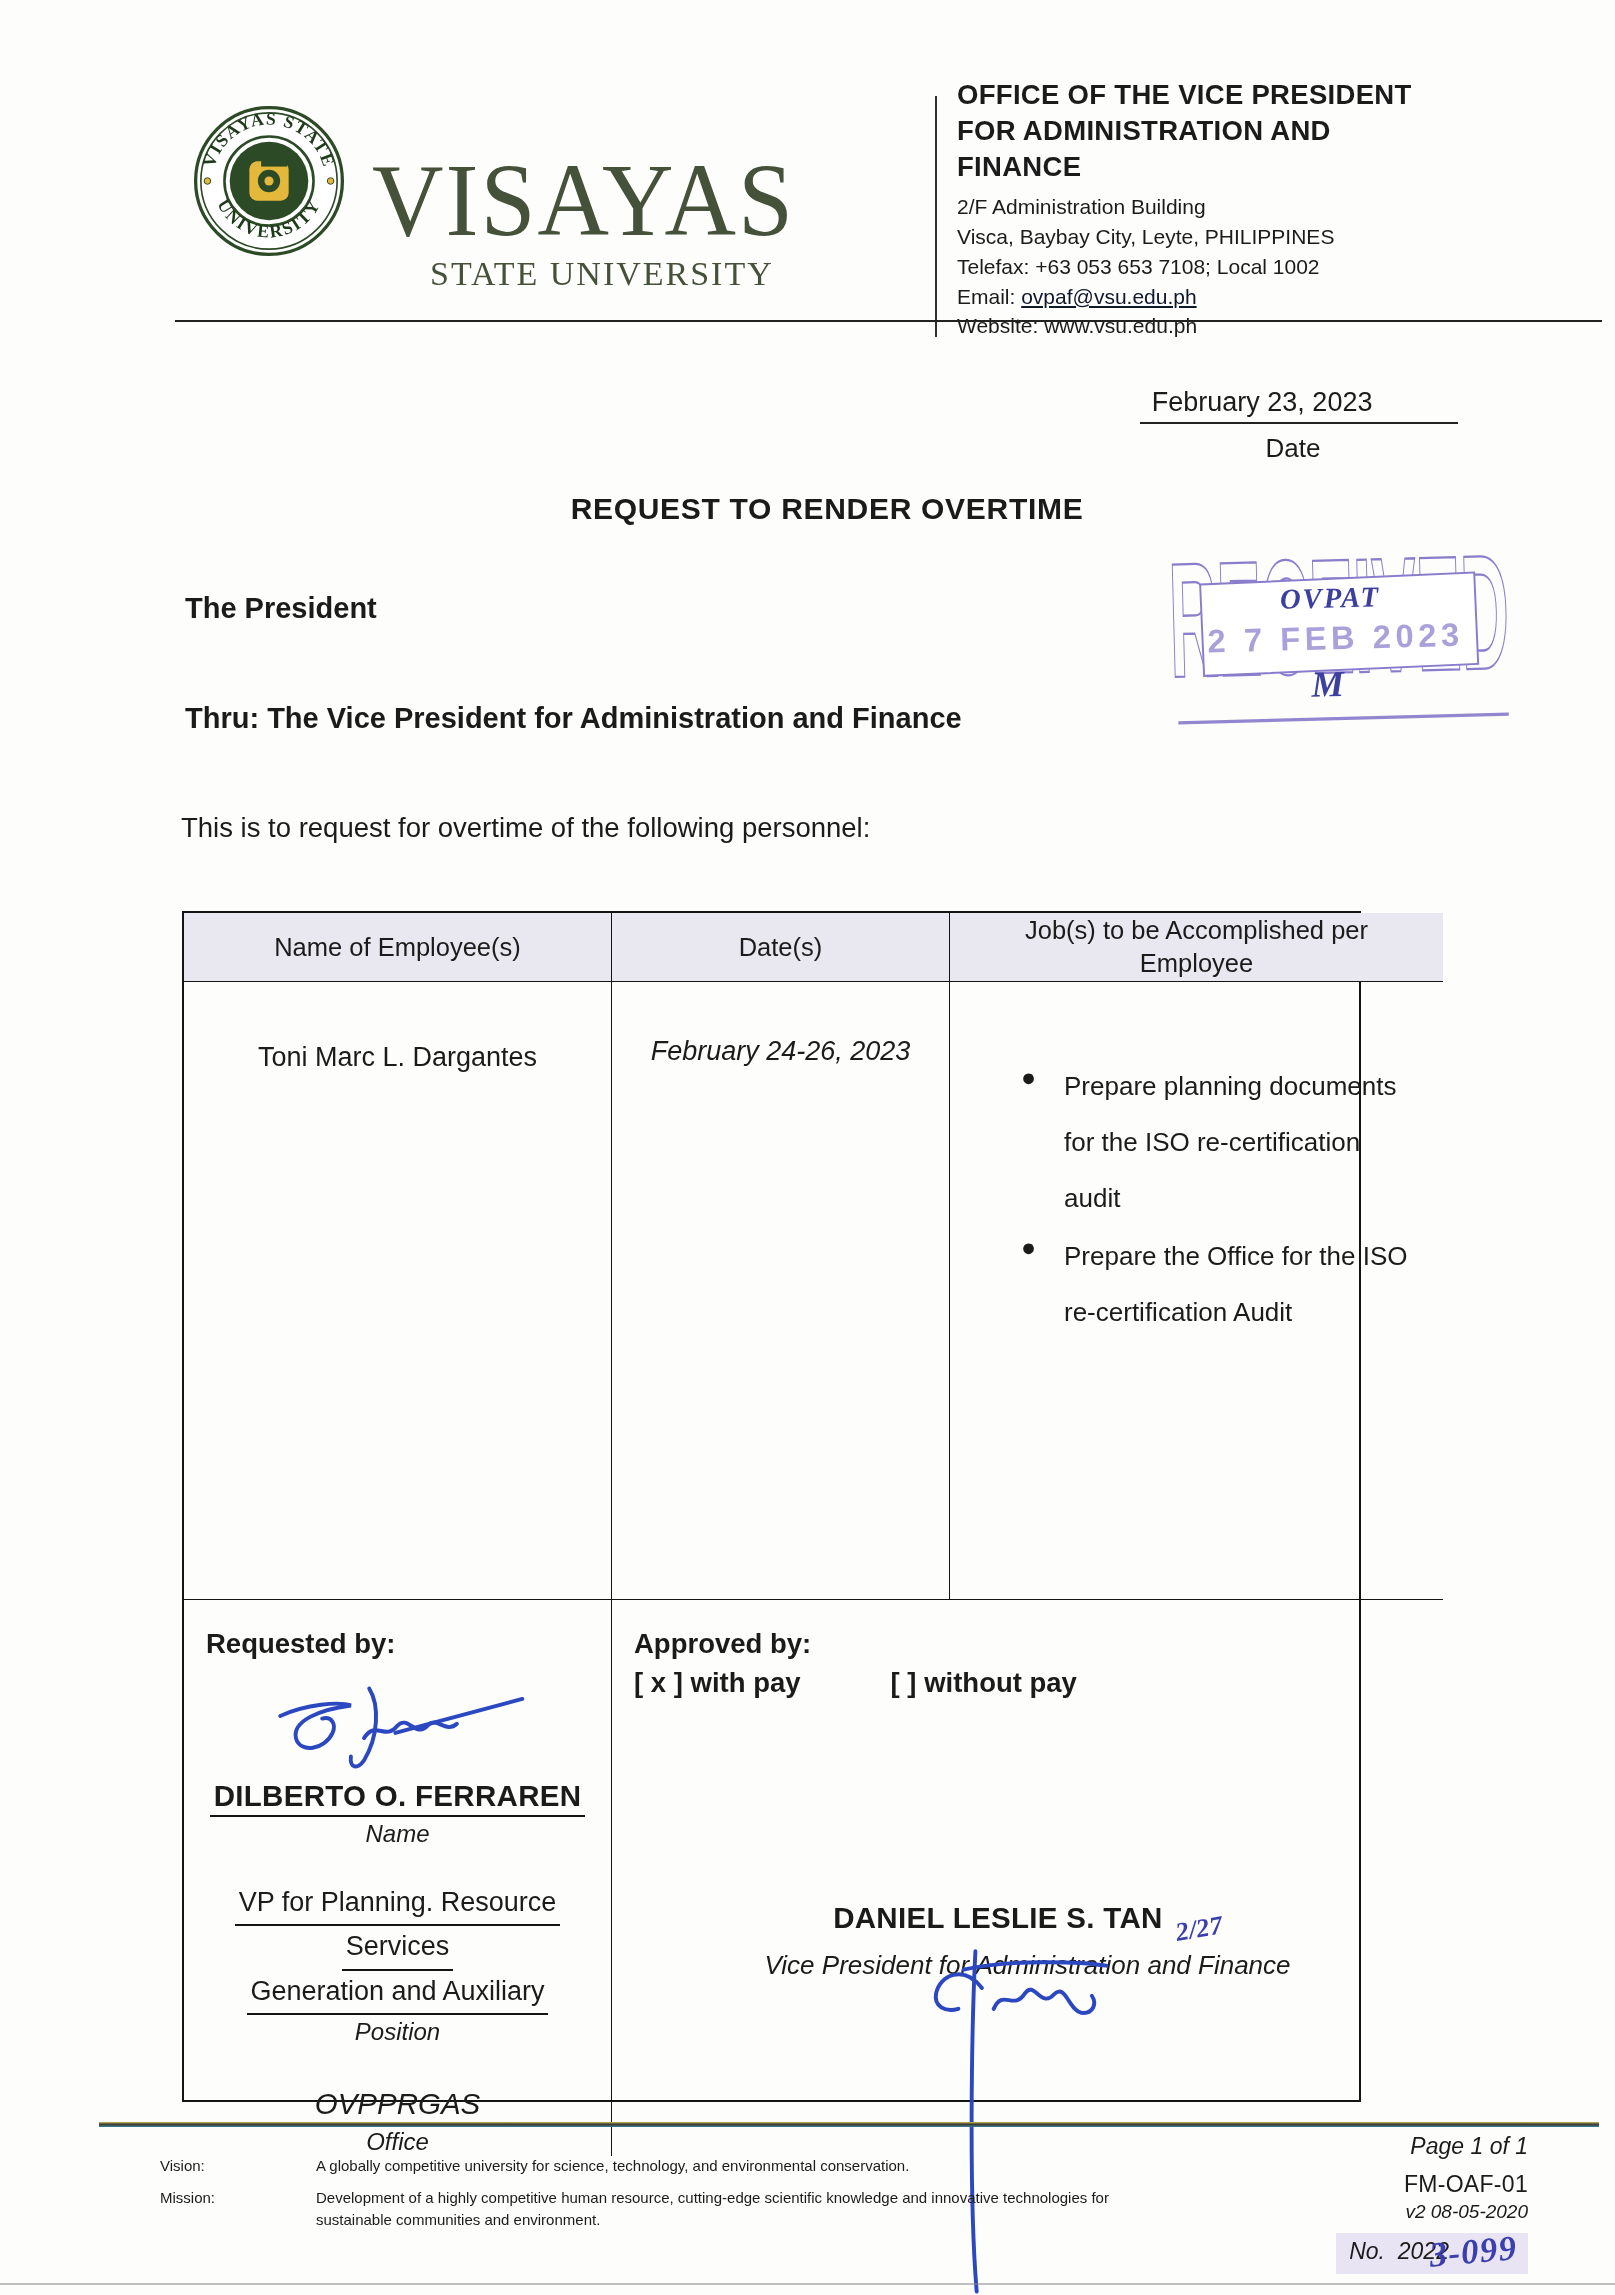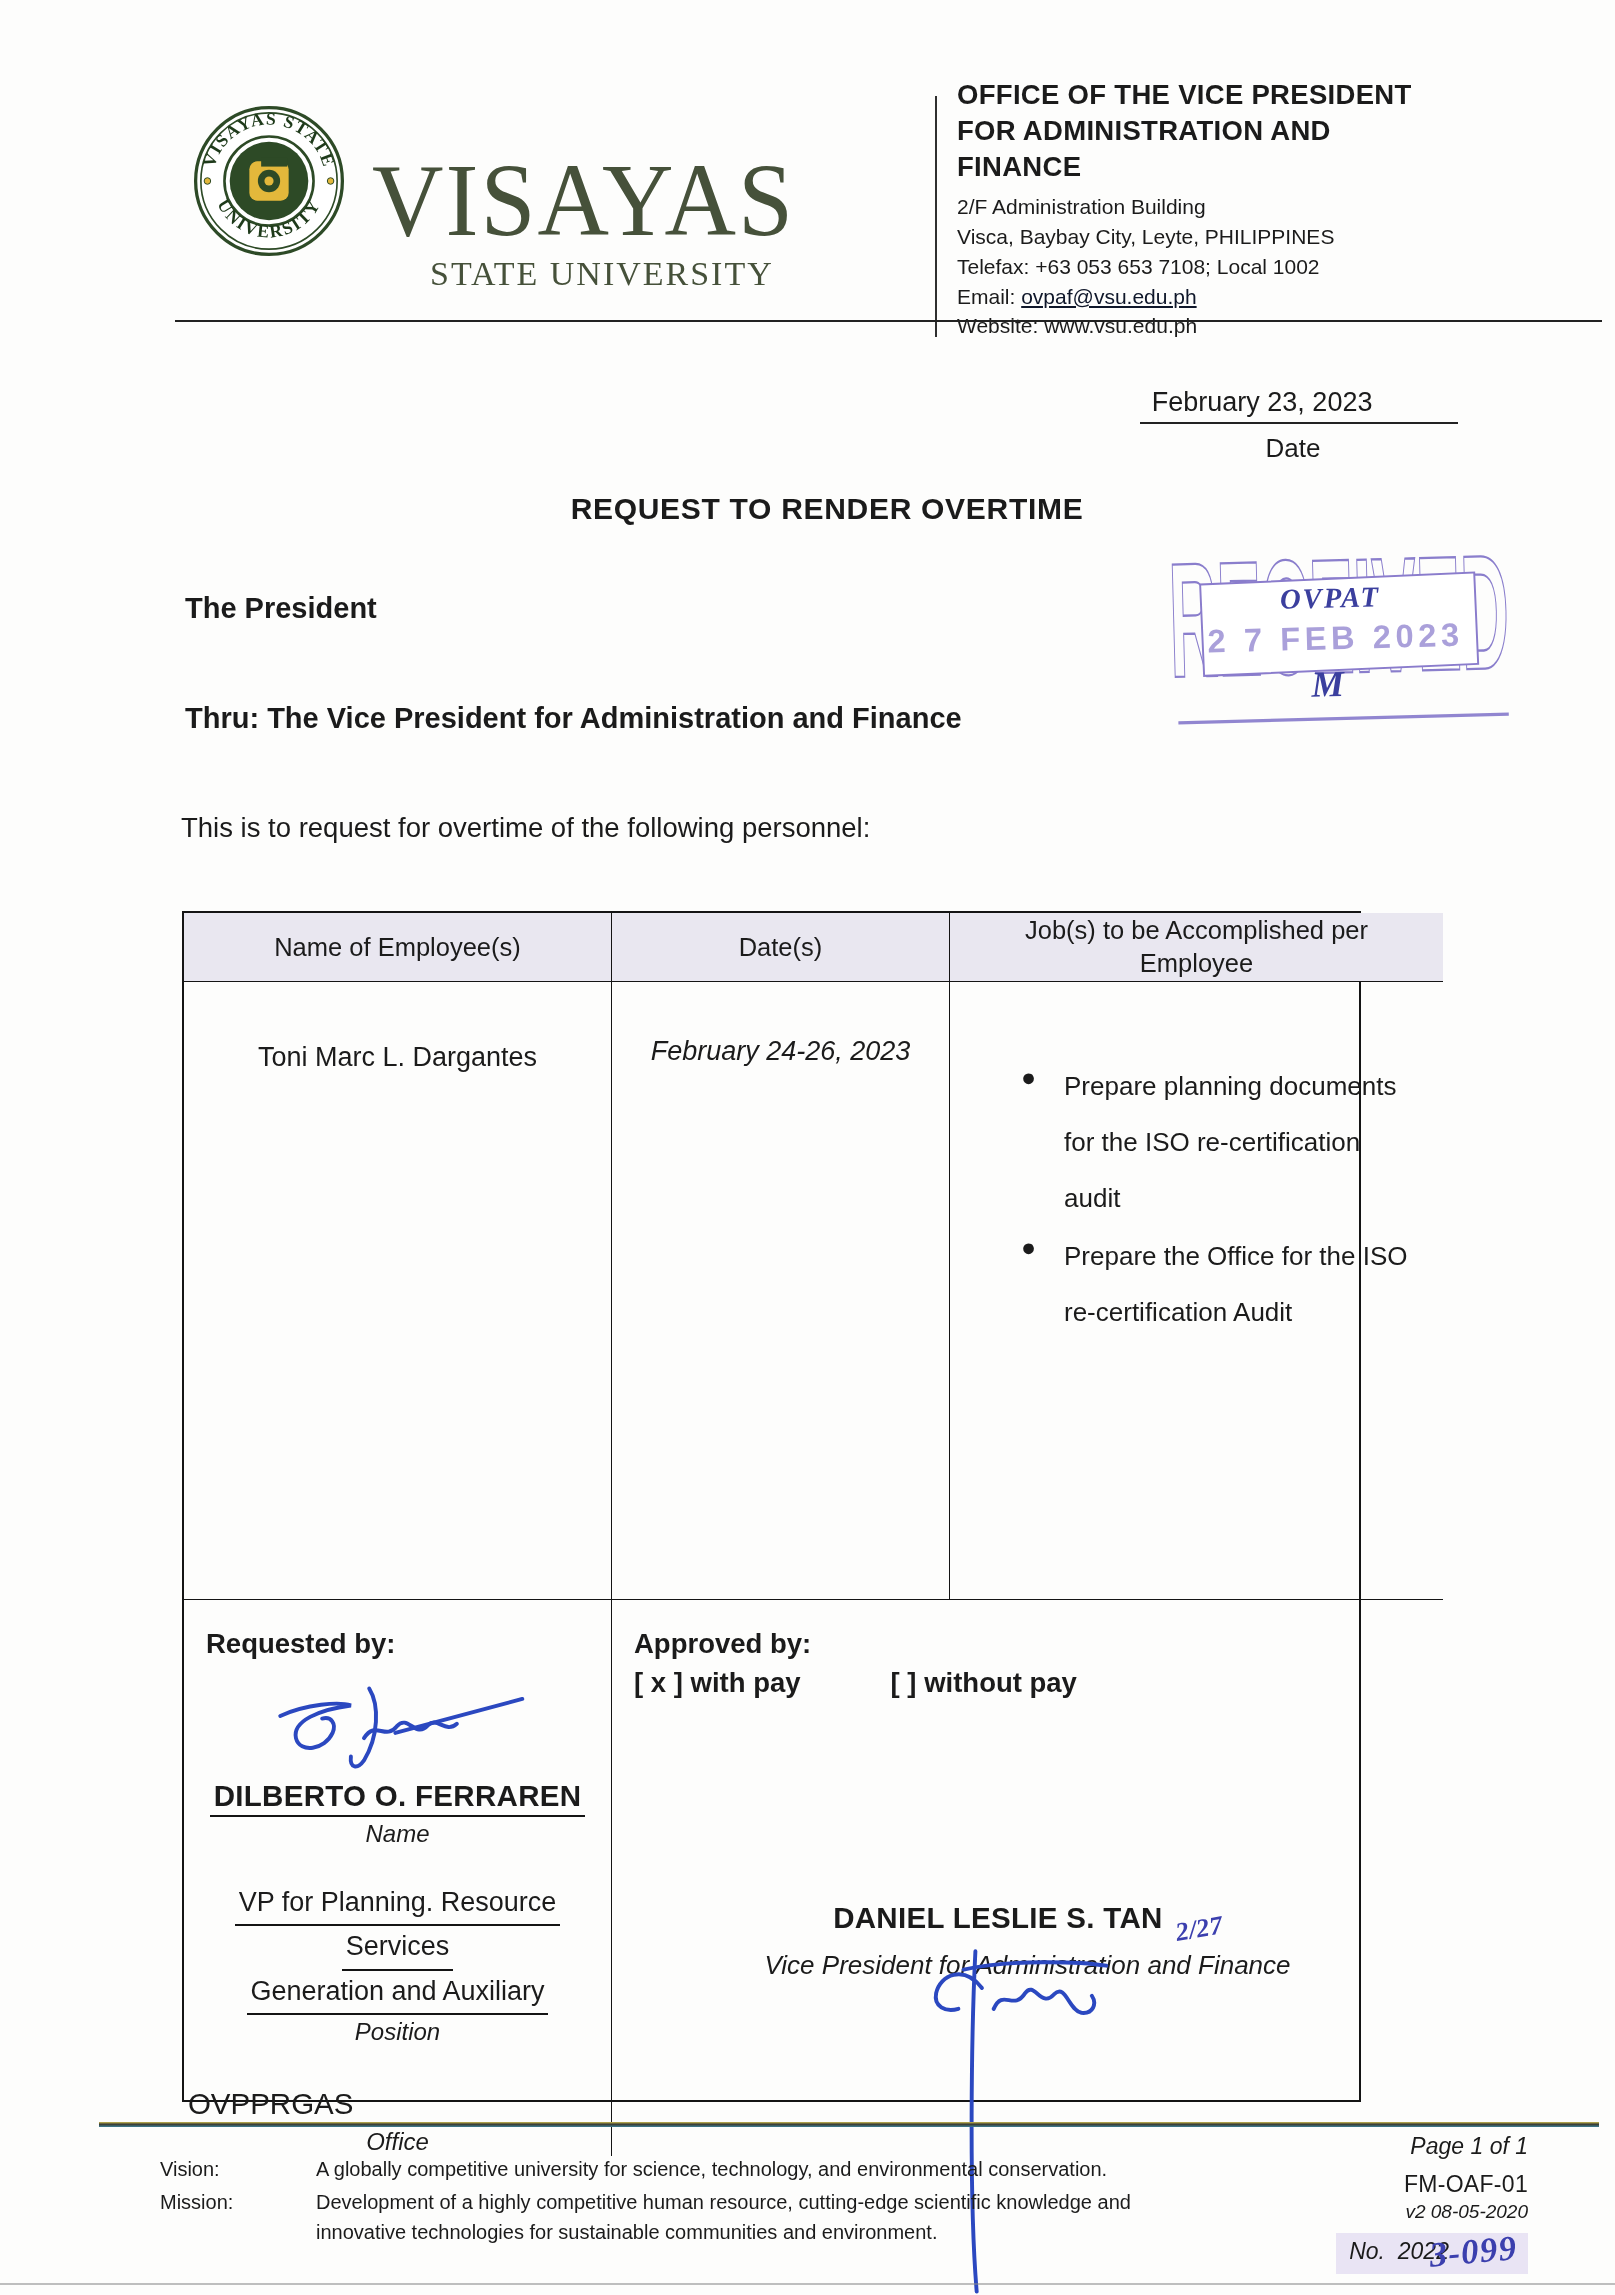--- a/index.html
+++ b/index.html
@@ -76,39 +76,39 @@
   .sig-left-svg{display:block; margin:10.5px auto -9.2px auto;}
   .sig-name{
     display:block; text-align:center; font-size:29.5px; font-weight:bold; letter-spacing:0.3px;
   }
   .sig-name .underlined, .u-line{
     display:inline-block; border-bottom:2.6px solid #141414; padding:0 3.9px 2.6px 3.9px;
   }
   .caption{display:block; text-align:center; font-size:24px; font-style:italic; margin-top:2.6px;}
   .position-block{margin-top:34px; text-align:center; font-size:27px; line-height:1.52;}
   .position-block .u-line{border-bottom:2px solid #141414; padding-bottom:1.3px;}
-  .office-line{margin-top:41px; text-align:left; font-size:29.5px;}
+  .office-line{margin-top:41px; text-align:center; font-size:29.5px;font-style:italic;}
   .approved-center{position:relative; text-align:center; margin-top:6.5px;}
   .tan-sig-svg{position:absolute; left:50%; transform:translateX(-54%); top:-209px; pointer-events:none;}
   .approved-name-row{font-size:29.5px; font-weight:bold; letter-spacing:0.3px; margin-top:202px;}
   .hand-date{
     font-size:26px; font-weight:bold; color:#3b3fae; font-style:italic;
     display:inline-block; transform:rotate(-10deg) translateY(9.2px); margin-left:11.8px;
     font-family:"Liberation Serif",serif;
   }
   .approved-pos{font-size:26px; font-style:italic; margin-top:15px;}
 
   
   .footer-rule{
     left:99px; top:2122px; width:1500px; height:4.6px;
     background:linear-gradient(to bottom,#cdbd52 0%,#3a3a30 45%,#3d7f96 100%);
   }
   .vm-grid{
     left:160px; top:2155px; width:1080px; display:grid;
-    grid-template-columns:156px auto; font-size:20px; line-height:1.47; row-gap:4px;
+    grid-template-columns:156px auto; font-size:15px; line-height:1.47; row-gap:10px;
   }
   .vm-text{width:871px;}
   .footer-right{left:1178px; top:2133px; width:350px; text-align:right; line-height:1.2;}
   .fr-page{font-size:23px; font-style:italic;}
   .fr-code{font-size:23px; margin-top:10.5px; letter-spacing:0.3px;}
   .fr-ver{font-size:19px; font-style:italic; margin-top:2.6px;}
   .no-box{
     display:inline-block; margin-top:9.2px; background:#e9e4f4; padding:5.2px 10.5px 7.9px 13px;
     font-size:23px; font-style:italic; position:relative; white-space:nowrap;
   }

